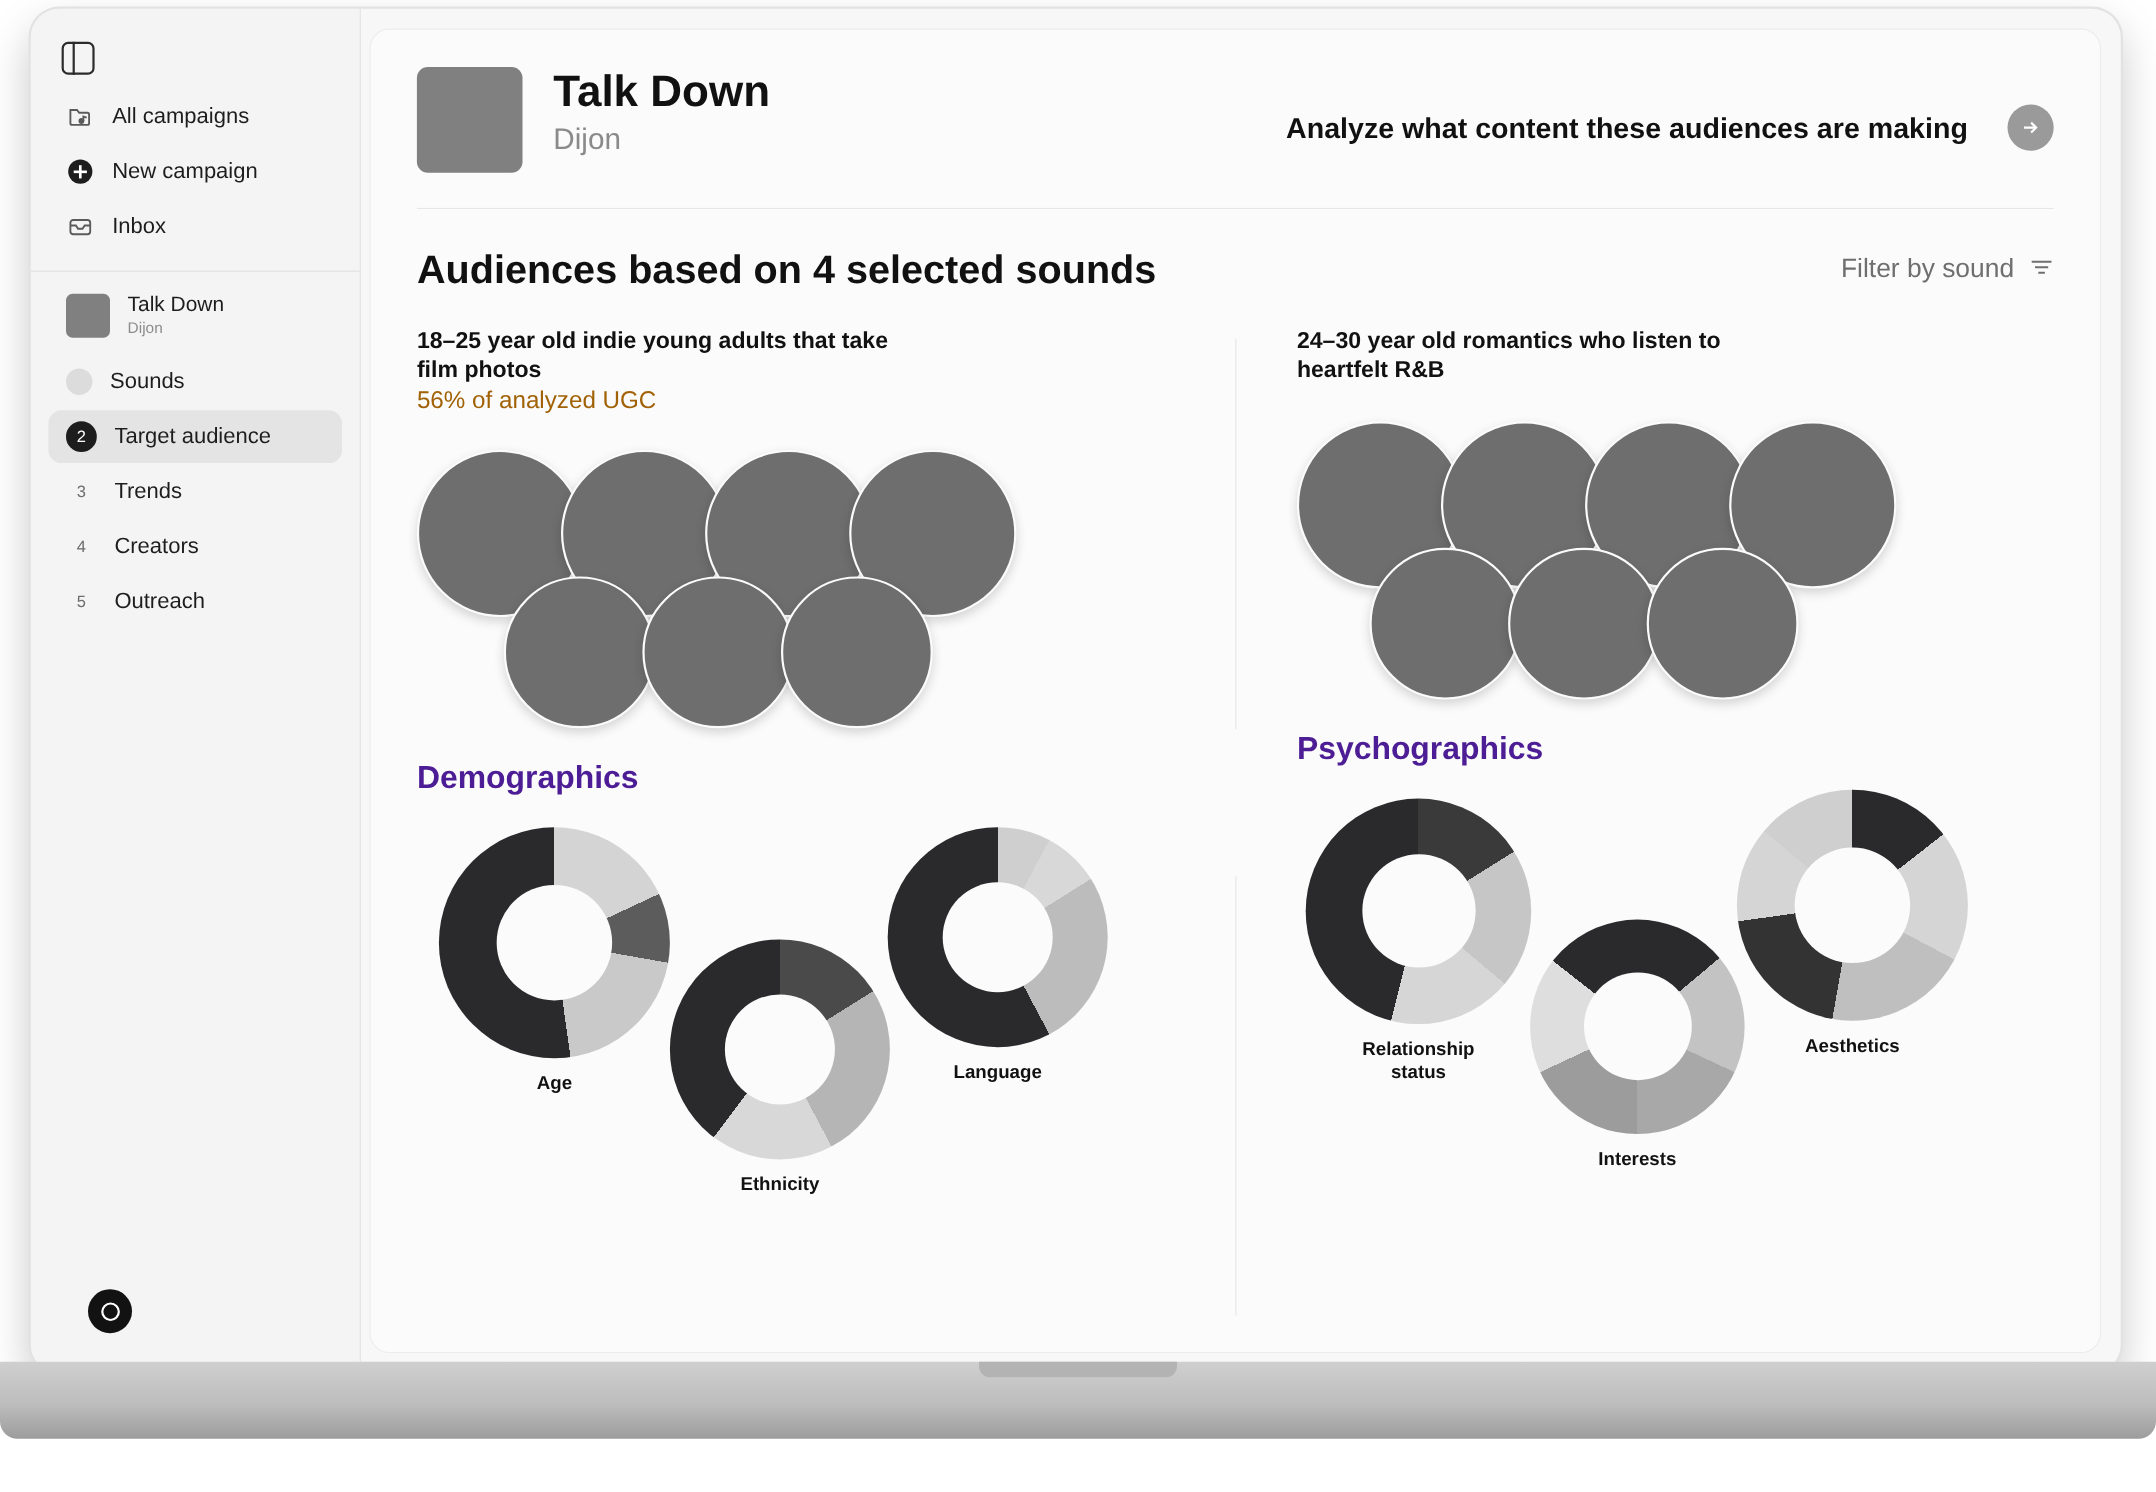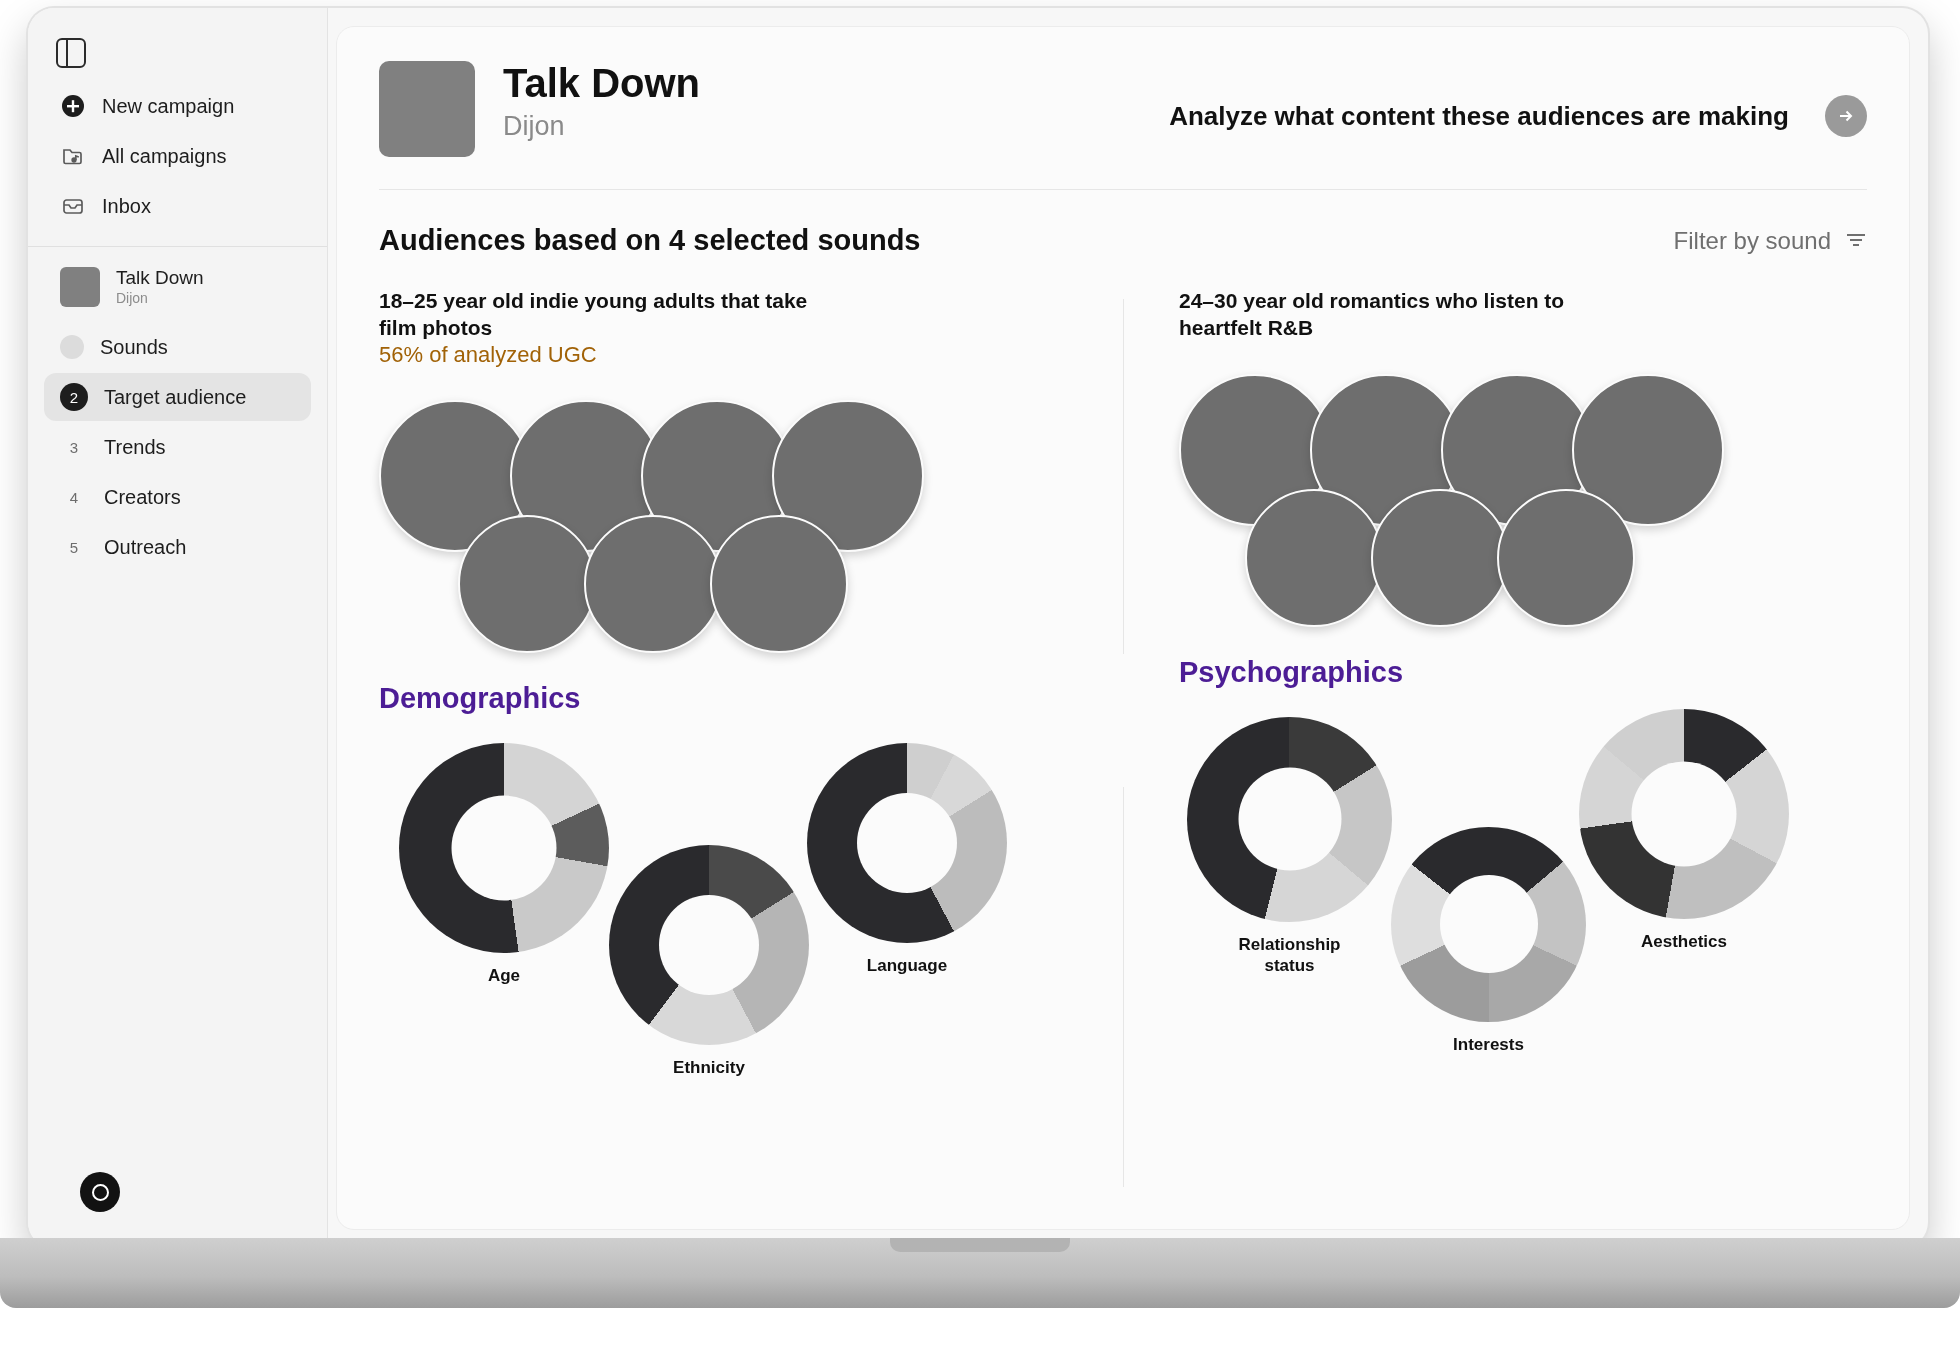--- a/index.html
+++ b/index.html
@@ -201,21 +201,21 @@
     height: 1px;
     background: #e6e6e6;
     margin: 32px 0 0 0;
   }
 
   .section-row {
     display: flex;
     align-items: center;
     margin-top: 34px;
   }
-  .section-title { font-size: 29px; font-weight: bold; color: #111; }
+  .section-title { font-size: 36px; font-weight: bold; color: #111; }
   .filter-btn {
     margin-left: auto;
     display: flex; align-items: center; gap: 14px;
     font-size: 24px; color: #6f6f6f;
     cursor: pointer;
   }
 
   .cols {
     display: flex;
     margin-top: 30px;
@@ -289,41 +289,41 @@
   }
 </style>
 </head>
 <body>
 
 <div id="device">
 
   <div id="sidebar">
 
     <div class="panel-toggle"></div>
+
+    <div class="nav-item">
+      <span class="nav-ico">
+        <svg width="24" height="24" viewBox="0 0 24 24" fill="none" stroke="#5b5b5b" stroke-width="1.7">
+            <path d="M3 6h6l2 2.5h7.5a1.5 1.5 0 0 1 1.5 1.5v8a1.5 1.5 0 0 1-1.5 1.5H4.5A1.5 1.5 0 0 1 3 18z"></path>
+            <circle cx="13" cy="16" r="1.8" fill="#5b5b5b"></circle>
+            <path d="M14.8 16v-4l3 1"></path>
+          </svg>
+      </span>
+      <span>All campaigns</span>
+    </div>
 
     <div class="nav-item">
       <span class="nav-ico">
         <svg width="26" height="26" viewBox="0 0 26 26">
             <circle cx="13" cy="13" r="11" fill="#1d1d1d"></circle>
             <rect x="7" y="12" width="12" height="2.4" fill="#fff"></rect>
             <rect x="11.8" y="7.2" width="2.4" height="12" fill="#fff"></rect>
           </svg>
       </span>
       <span>New campaign</span>
-    </div>
-
-    <div class="nav-item">
-      <span class="nav-ico">
-        <svg width="24" height="24" viewBox="0 0 24 24" fill="none" stroke="#5b5b5b" stroke-width="1.7">
-            <path d="M3 6h6l2 2.5h7.5a1.5 1.5 0 0 1 1.5 1.5v8a1.5 1.5 0 0 1-1.5 1.5H4.5A1.5 1.5 0 0 1 3 18z"></path>
-            <circle cx="13" cy="16" r="1.8" fill="#5b5b5b"></circle>
-            <path d="M14.8 16v-4l3 1"></path>
-          </svg>
-      </span>
-      <span>All campaigns</span>
     </div>
 
     <div class="nav-item">
       <span class="nav-ico">
         <svg width="24" height="24" viewBox="0 0 24 24" fill="none" stroke="#5b5b5b" stroke-width="1.7">
             <rect x="3" y="6" width="18" height="13" rx="2.5"></rect>
             <path d="M3 11h5l2 3h4l2-3h5"></path>
           </svg>
       </span>
       <span>Inbox</span>

